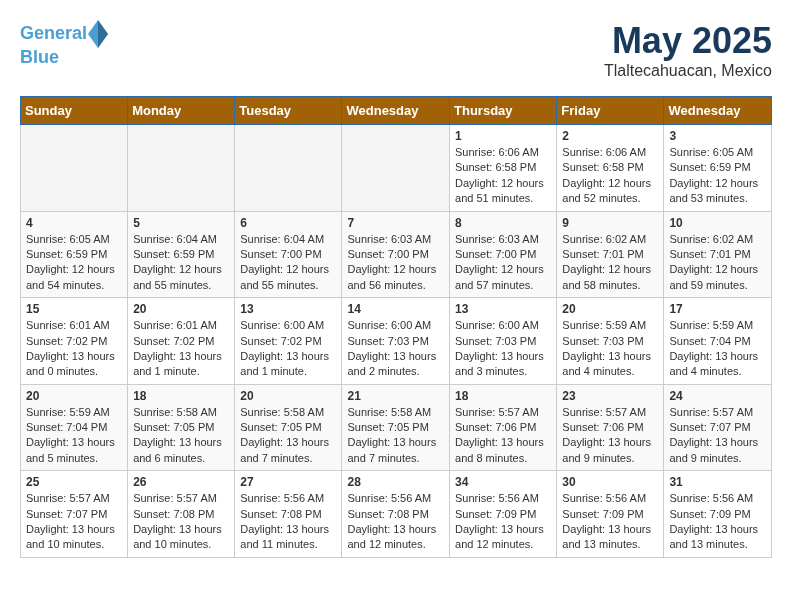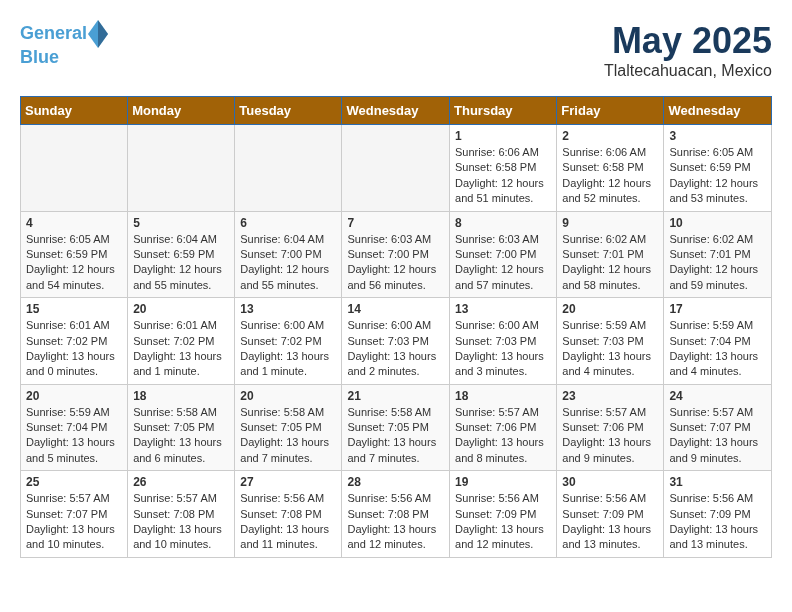--- a/index.html
+++ b/index.html
@@ -325,21 +325,21 @@
 and 11 minutes.</div>
         </td>
         <td>
           <span class="day-number">28</span>
           <div class="day-info" style="white-space: pre-line;">Sunrise: 5:56 AM
 Sunset: 7:08 PM
 Daylight: 13 hours
 and 12 minutes.</div>
         </td>
         <td>
-          <span class="day-number">19</span>
+          <span class="day-number">34</span>
           <div class="day-info" style="white-space: pre-line;">Sunrise: 5:56 AM
 Sunset: 7:09 PM
 Daylight: 13 hours
 and 12 minutes.</div>
         </td>
         <td>
           <span class="day-number">30</span>
           <div class="day-info" style="white-space: pre-line;">Sunrise: 5:56 AM
 Sunset: 7:09 PM
 Daylight: 13 hours

